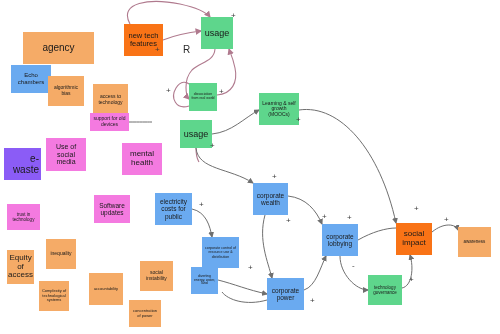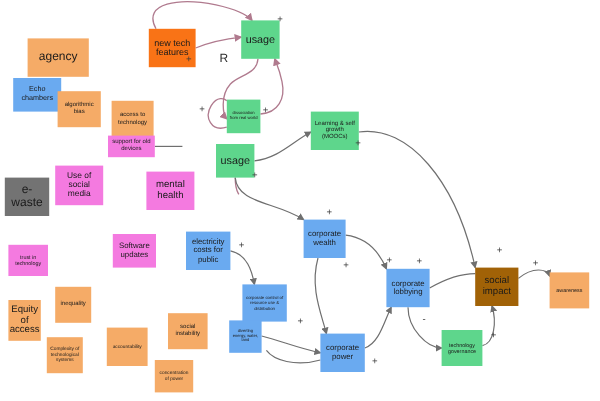--- a/index.html
+++ b/index.html
@@ -87,27 +87,27 @@
       <path d="M304,290 C316,286 320,268 326,256" marker-end="url(#ah)"></path>
       <path d="M340,256 C340,274 356,290 368,290" marker-end="url(#ah)"></path>
       <path d="M402,288 C412,286 414,268 410,255" marker-end="url(#ah)"></path>
       <path d="M432,232 C444,222 456,224 458,230" marker-end="url(#ah)"></path>
       <path d="M218,280 C234,284 248,290 267,294" marker-end="url(#ah)"></path>
       <path d="M267,300 C246,306 228,300 222,292"></path>
       <path d="M358,240 C372,232 386,228 396,228"></path>
     </g>
   </svg>
 
-<div class="node" style="left: 23px; top: 32px; width: 51px; height: 32px; background: rgb(245, 171, 103); font-size: 10px;">agency</div>
+<div class="node" style="left: 23px; top: 32px; width: 71px; height: 32px; background: rgb(245, 171, 103); font-size: 10px;">agency</div>
     <div class="node" style="left: 11px; top: 65px; width: 40px; height: 28px; background: rgb(106, 170, 240); font-size: 6px;">Echo chambers</div>
     <div class="node" style="left: 48px; top: 76px; width: 36px; height: 30px; background: rgb(245, 171, 103); font-size: 5px;">algorithmic bias</div>
     <div class="node" style="left: 93px; top: 84px; width: 35px; height: 32px; background: rgb(245, 171, 103); font-size: 5px;">access to technology</div>
     <div class="node" style="left: 90px; top: 113px; width: 39px; height: 18px; background: rgb(244, 122, 224); font-size: 5px;">support for old devices</div>
     <div class="node" style="left: 46px; top: 138px; width: 40px; height: 33px; background: rgb(244, 122, 224); font-size: 7px;">Use of social media</div>
-    <div class="node" style="left: 4px; top: 148px; width: 37px; height: 32px; background: #737373; font-size: 10px;">e-waste</div>
+    <div class="node" style="left: 4px; top: 148px; width: 37px; height: 32px; background: #8b5cf6; font-size: 10px; text-align: right;">e-waste</div>
     <div class="node" style="left: 7px; top: 204px; width: 33px; height: 26px; background: rgb(244, 122, 224); font-size: 4.5px;">trust in technology</div>
     <div class="node" style="left: 7px; top: 250px; width: 27px; height: 34px; background: rgb(245, 171, 103); font-size: 8px;">Equity of access</div>
     <div class="node" style="left: 46px; top: 239px; width: 30px; height: 30px; background: rgb(245, 171, 103); font-size: 5px;">inequality</div>
     <div class="node" style="left: 39px; top: 281px; width: 30px; height: 30px; background: rgb(245, 171, 103); font-size: 4px;">Complexity of technological systems</div>
     <div class="node" style="left: 89px; top: 273px; width: 34px; height: 32px; background: rgb(245, 171, 103); font-size: 4px;">accountability</div>
     <div class="node" style="left: 129px; top: 300px; width: 32px; height: 27px; background: rgb(245, 171, 103); font-size: 4px;">concentration of power</div>
     <div class="node" style="left: 94px; top: 195px; width: 36px; height: 28px; background: rgb(244, 122, 224); font-size: 6.5px;">Software updates</div>
     <div class="node" style="left: 122px; top: 143px; width: 40px; height: 32px; background: rgb(244, 122, 224); font-size: 8px;">mental health</div>
     <div class="node" style="left: 140px; top: 261px; width: 33px; height: 30px; background: rgb(245, 171, 103); font-size: 5px;">social instability</div>
     <div class="node" style="left: 155px; top: 193px; width: 37px; height: 32px; background: rgb(106, 170, 240); font-size: 6.5px;">electricity costs for public</div>
@@ -115,21 +115,21 @@
     <div class="node" style="left: 201px; top: 17px; width: 32px; height: 32px; background: rgb(94, 214, 140); font-size: 9px;">usage</div>
     <div class="node" style="left: 189px; top: 83px; width: 28px; height: 28px; background: rgb(94, 214, 140); font-size: 3.5px;">dissociation from real world</div>
     <div class="node" style="left: 180px; top: 120px; width: 32px; height: 28px; background: rgb(94, 214, 140); font-size: 9px;">usage</div>
     <div class="node" style="left: 259px; top: 93px; width: 40px; height: 32px; background: rgb(94, 214, 140); font-size: 5px;">Learning &amp; self growth (MOOCs)</div>
     <div class="node" style="left: 253px; top: 183px; width: 35px; height: 32px; background: rgb(106, 170, 240); font-size: 6.5px;">corporate wealth</div>
     <div class="node" style="left: 202px; top: 237px; width: 37px; height: 31px; background: rgb(106, 170, 240); font-size: 3.6px;">corporate control of resource use &amp; distribution</div>
     <div class="node" style="left: 191px; top: 267px; width: 27px; height: 27px; background: rgb(106, 170, 240); font-size: 3.4px;">diverting energy, water, land</div>
     <div class="node" style="left: 267px; top: 278px; width: 37px; height: 32px; background: rgb(106, 170, 240); font-size: 6.5px;">corporate power</div>
     <div class="node" style="left: 322px; top: 224px; width: 36px; height: 32px; background: rgb(106, 170, 240); font-size: 6.5px;">corporate lobbying</div>
     <div class="node" style="left: 368px; top: 275px; width: 34px; height: 30px; background: rgb(94, 214, 140); font-size: 4.5px;">technology governance</div>
-    <div class="node" style="left: 396px; top: 223px; width: 36px; height: 32px; background: #a16207; font-size: 8px;">social impact</div>
+    <div class="node" style="left: 396px; top: 223px; width: 36px; height: 32px; background: #f97316; font-size: 8px;">social impact</div>
     <div class="node" style="left: 458px; top: 227px; width: 33px; height: 30px; background: rgb(245, 171, 103); font-size: 4.5px;">awareness</div>
     <div class="sign" style="left: 155px; top: 46px;">+</div>
     <div class="sign" style="left: 231px; top: 12px;">+</div>
     <div class="sign" style="left: 166px; top: 87px;">+</div>
     <div class="sign" style="left: 219px; top: 88px;">+</div>
     <div class="sign" style="left: 296px; top: 116px;">+</div>
     <div class="sign" style="left: 210px; top: 142px;">+</div>
     <div class="sign" style="left: 272px; top: 173px;">+</div>
     <div class="sign" style="left: 199px; top: 201px;">+</div>
     <div class="sign" style="left: 248px; top: 264px;">+</div>

